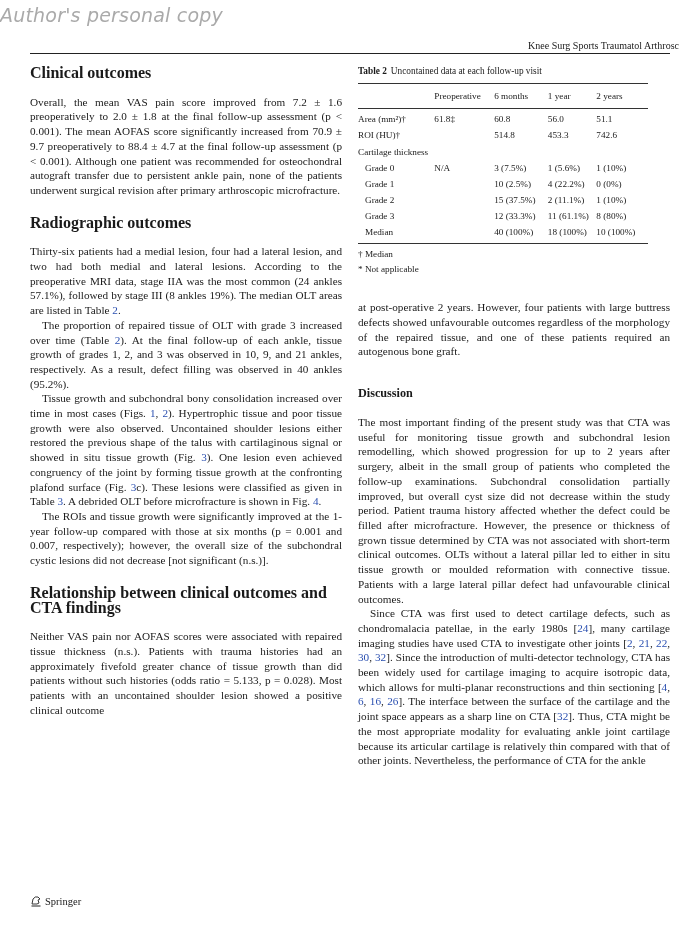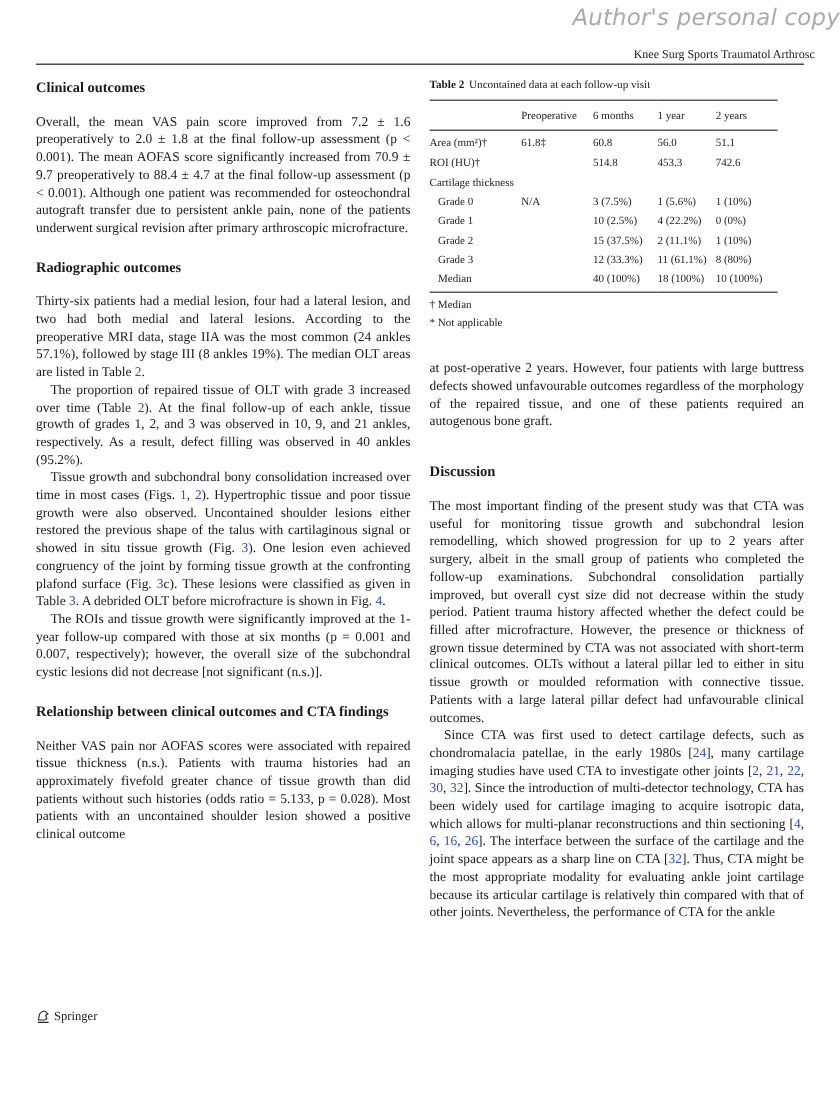--- a/index.html
+++ b/index.html
@@ -1,44 +1,44 @@
 <!DOCTYPE html>
 <html><head>
 <meta charset="utf-8">
 <style>
   html, body { margin:0; padding:0; background:#fff; }
   body { width:700px; height:930px; position:relative; overflow:hidden;
          font-family:"Liberation Serif", serif; color:#1a1a1a; }
-  .watermark { position:absolute; top:4px; left:0; width:700px; text-align:right;
+  .watermark { position:absolute; top:4px; left:0; width:700px; text-align:left;
                font-family:"DejaVu Sans", sans-serif; font-style:italic; font-size:19px;
                color:#aaa; letter-spacing:0.2px; }
   .running-head { position:absolute; top:40px; right:21px; font-size:10px; }
   .head-rule { position:absolute; top:53px; left:30px; width:640px; height:0;
                border-top:1.3px solid #222; }
   .col { position:absolute; top:66px; width:312px; font-size:11.2px; line-height:14.7px; }
   .col-left { left:30px; }
   .col-right { left:358px; }
   h2 { font-size:12.2px; font-weight:bold; margin:0 0 14px 0; line-height:15px; }
-  h3 { font-size:12px; font-weight:bold; margin:0 0 14px 0; line-height:14.7px; }
+  h3 { font-size:16px; font-weight:bold; margin:0 0 14px 0; line-height:14.7px; }
   p { margin:0; text-align:justify; }
   p.indent { text-indent:12px; }
   .gap { height:15px; }
   .ref { color:#2a4fb0; }
   .tcap { font-size:9.3px; margin-bottom:4px; }
   .tcap b { font-weight:bold; margin-right:4px; }
   table { border-collapse:collapse; font-size:9.2px; width:290px; }
   thead tr { border-top:1.2px solid #333; border-bottom:1.2px solid #333; }
   tbody tr:last-child { border-bottom:1.2px solid #333; }
   th { font-weight:normal; text-align:left; padding:5px 0 5px 0; }
   td { padding:1.4px 0; vertical-align:top; line-height:13.3px; }
   td.sub { padding-left:7px; }
   .c0 { width:74px; } .c1 { width:58px; } .c2 { width:52px; } .c3 { width:47px; } .c4 { width:50px; }
   .fn { font-size:9.2px; line-height:14px; margin-top:3px; }
   .fn div { margin-bottom:1px; }
-  .footer { position:absolute; top:841px; left:30px; font-size:10.5px; display:flex; align-items:center; gap:3px; }
+  .footer { position:absolute; top:895px; left:30px; font-size:10.5px; display:flex; align-items:center; gap:3px; }
   .logo { display:inline-block; width:12px; height:12px; }
 </style>
 </head>
 <body>
 
 <div class="watermark">Author's personal copy</div>
 <div class="running-head">Knee Surg Sports Traumatol Arthrosc</div>
 <div class="head-rule"></div>
 
 <div class="col col-left">

